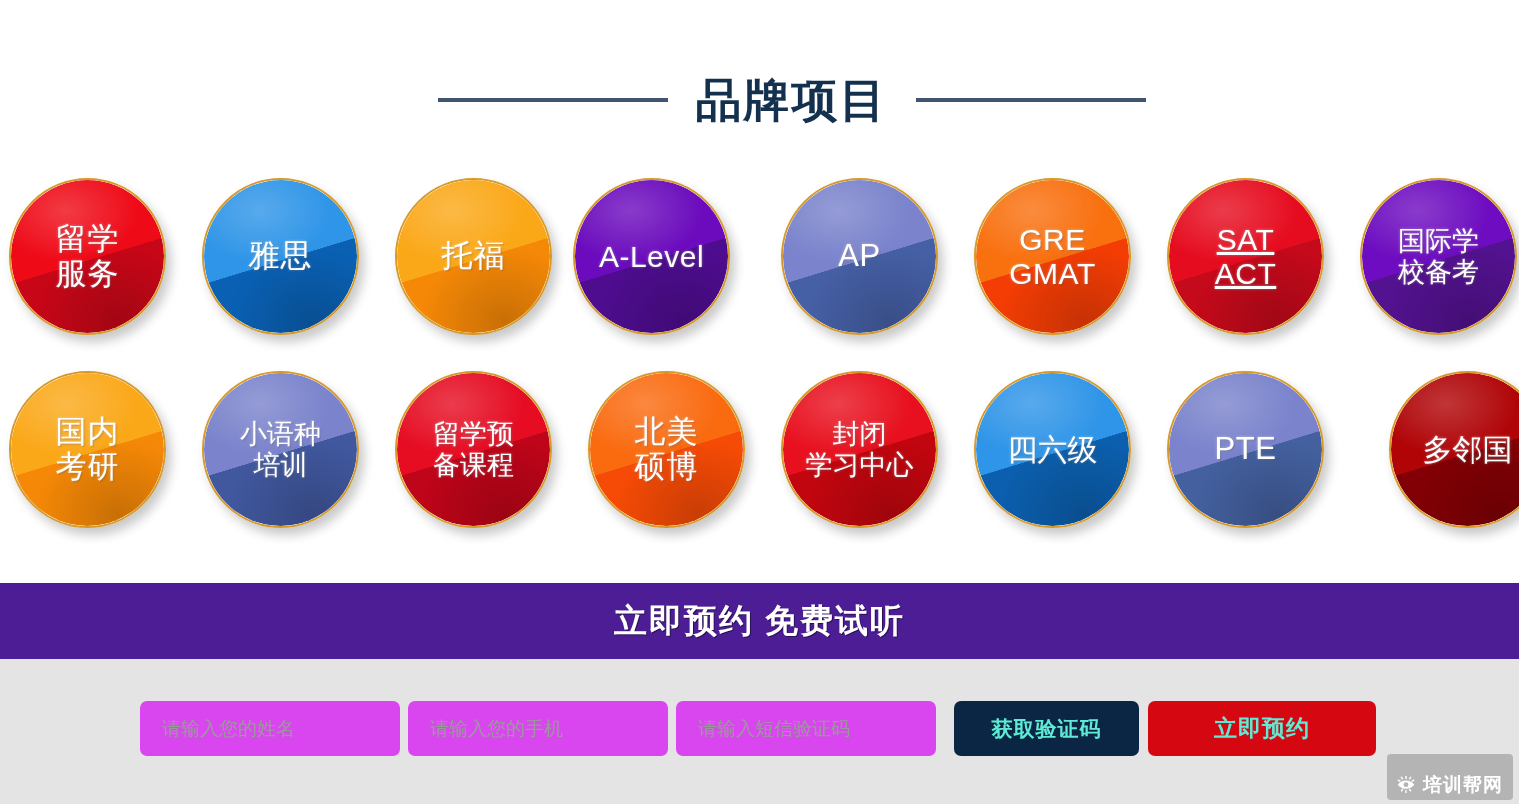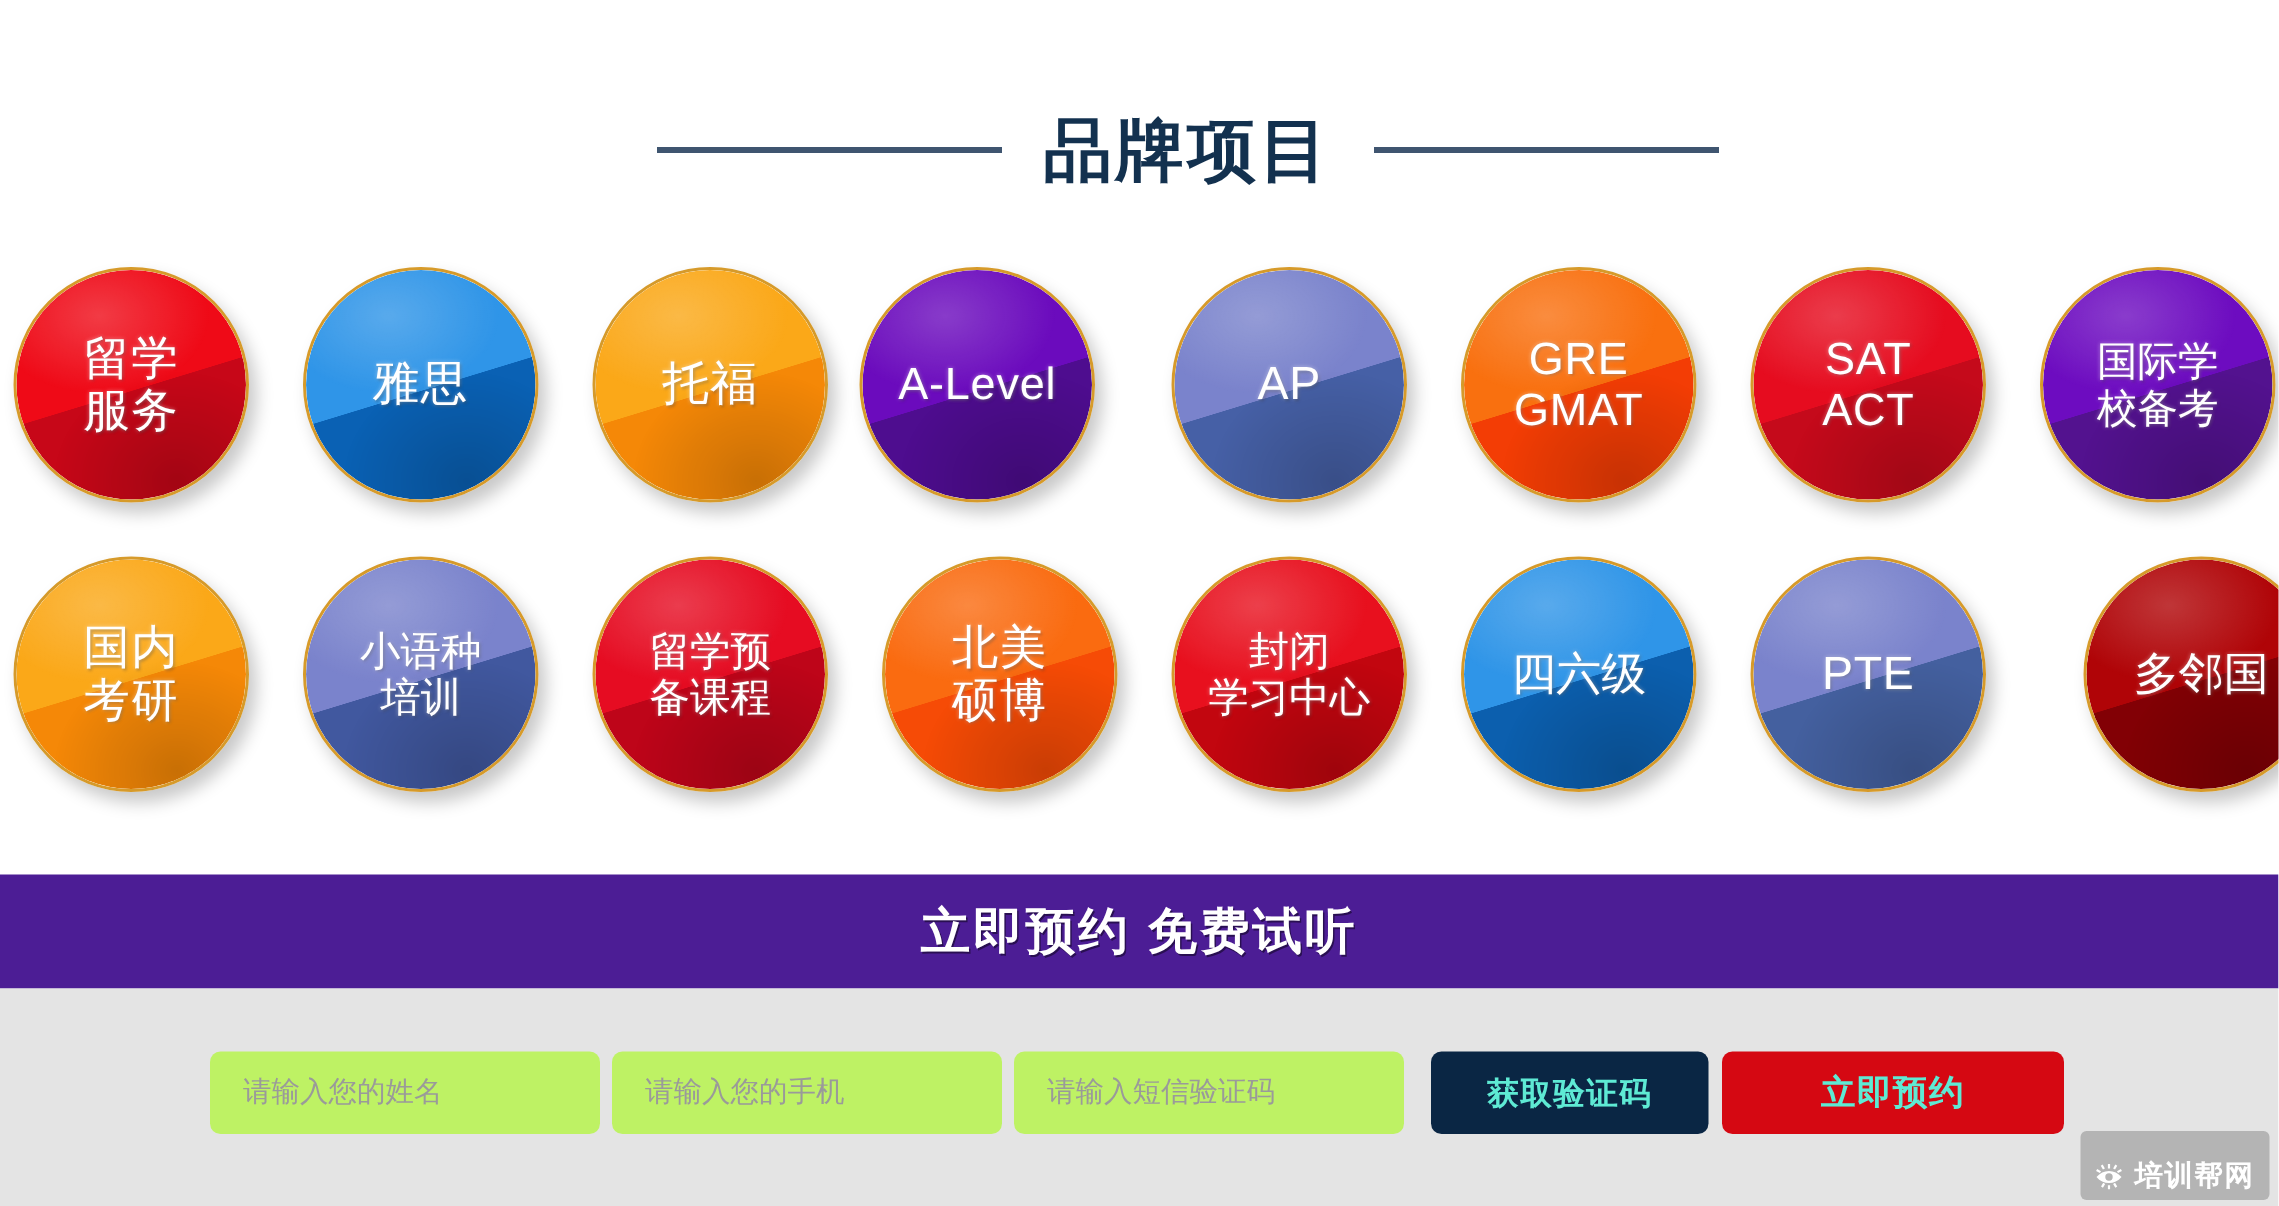--- a/index.html
+++ b/index.html
@@ -97,21 +97,21 @@
     top: 659px; left: 0; width: 1519px; height: 145px;
     background: #e4e4e4;
   }
   .form-inner {
     position: absolute;
     top: 42px; left: 140px;
     display: flex; align-items: center; gap: 8px;
   }
   .field {
     width: 260px; height: 55px;
-    background: #bef264;
+    background: #d946ef;
     border: none;
     border-radius: 7px;
     padding: 0 22px;
     font-size: 19px;
     color: #3c3c3c;
     font-family: "Liberation Sans", "DejaVu Sans", sans-serif;
     outline: none;
   }
   .field::placeholder { color: #9a9a9a; }
   .btn {
@@ -186,21 +186,21 @@
           <div class="shade" style="background: linear-gradient(163deg, rgb(122, 131, 204) 0%, rgb(122, 131, 204) 52%, rgb(70, 96, 166) 52.2%, rgb(70, 96, 166) 100%);"></div>
           <div class="gloss"></div>
           <div class="label en">AP</div>
         </div>
         <div class="bubble" style="left: 965px; border-color: rgb(214, 154, 42);">
           <div class="shade" style="background: linear-gradient(163deg, rgb(249, 112, 15) 0%, rgb(249, 112, 15) 52%, rgb(243, 61, 5) 52.2%, rgb(243, 61, 5) 100%);"></div>
           <div class="gloss"></div>
           <div class="label en2">GRE
 GMAT</div>
         </div>
-        <div class="bubble" style="left: 1158px; border-color: rgb(214, 154, 42);">
+        <div class="bubble" style="left: 1158px; border-color: rgb(214, 154, 42); text-decoration: underline;">
           <div class="shade" style="background: linear-gradient(163deg, rgb(230, 12, 31) 0%, rgb(230, 12, 31) 52%, rgb(197, 10, 27) 52.2%, rgb(197, 10, 27) 100%);"></div>
           <div class="gloss"></div>
           <div class="label en2">SAT
 ACT</div>
         </div>
         <div class="bubble" style="left: 1351px; border-color: rgb(214, 154, 42);">
           <div class="shade" style="background: linear-gradient(163deg, rgb(109, 12, 192) 0%, rgb(109, 12, 192) 52%, rgb(83, 18, 143) 52.2%, rgb(83, 18, 143) 100%);"></div>
           <div class="gloss"></div>
           <div class="label cn3">国际学
 校备考</div>

